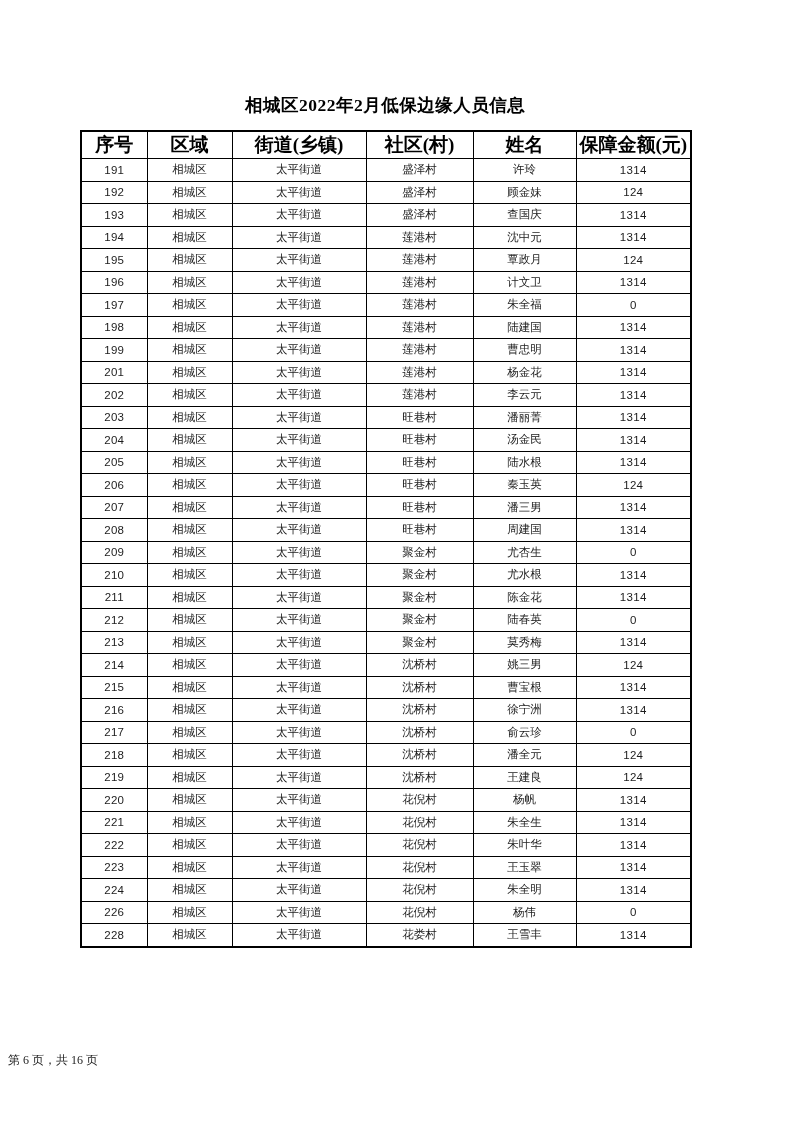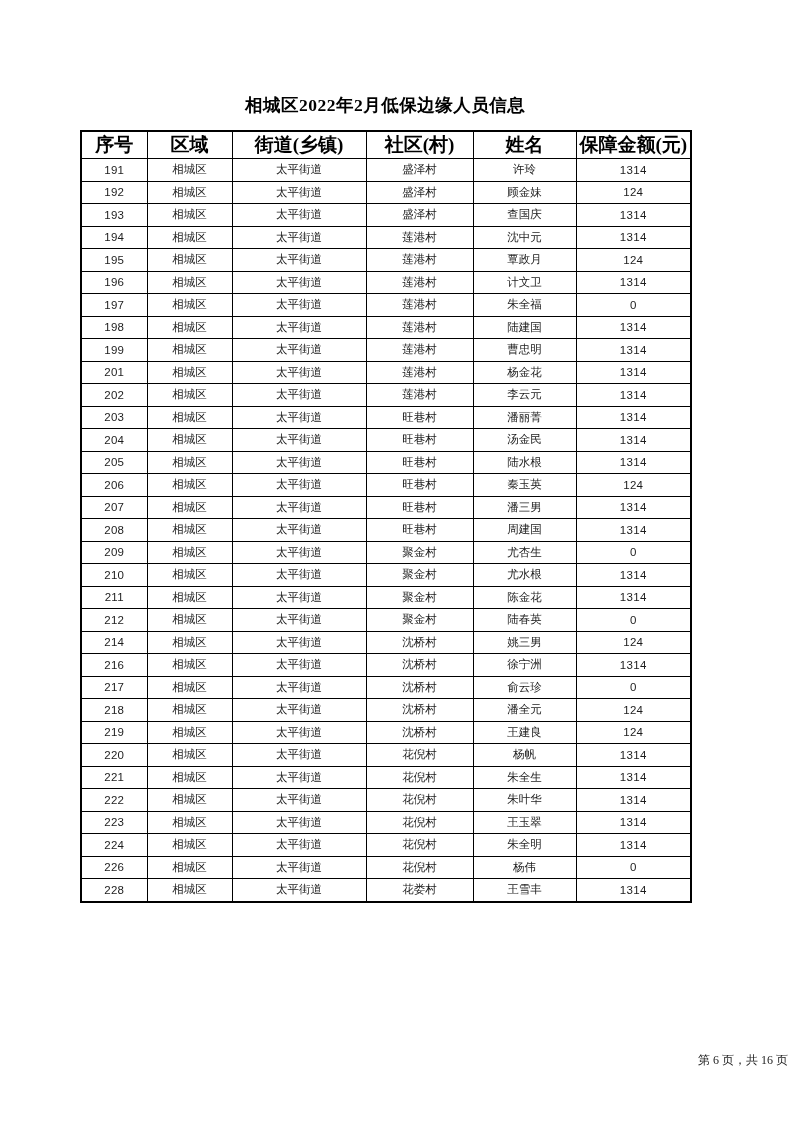--- a/index.html
+++ b/index.html
@@ -61,21 +61,21 @@
   }
   table.data-table td.num {
     font-family: "Liberation Sans", "DejaVu Sans", sans-serif;
     letter-spacing: 0.3px;
   }
   .footer {
     position: absolute;
     top: 1052px;
     left: 0;
     width: 780px;
-    text-align: right;
+    text-align: left;
     font-size: 12px;
     color: #1c1c1c;
     font-family: "Liberation Serif", "DejaVu Serif", serif;
   }
 </style>
 </head>
 <body>
 
 <div class="page">
 
@@ -263,26 +263,42 @@
         </tr>
         <tr>
           <td class="num">212</td>
           <td>相城区</td>
           <td>太平街道</td>
           <td>聚金村</td>
           <td>陆春英</td>
           <td class="num">0</td>
         </tr>
         <tr>
+          <td class="num">213</td>
+          <td>相城区</td>
+          <td>太平街道</td>
+          <td>聚金村</td>
+          <td>莫秀梅</td>
+          <td class="num">1314</td>
+        </tr>
+        <tr>
           <td class="num">214</td>
           <td>相城区</td>
           <td>太平街道</td>
           <td>沈桥村</td>
           <td>姚三男</td>
           <td class="num">124</td>
+        </tr>
+        <tr>
+          <td class="num">215</td>
+          <td>相城区</td>
+          <td>太平街道</td>
+          <td>沈桥村</td>
+          <td>曹宝根</td>
+          <td class="num">1314</td>
         </tr>
         <tr>
           <td class="num">216</td>
           <td>相城区</td>
           <td>太平街道</td>
           <td>沈桥村</td>
           <td>徐宁洲</td>
           <td class="num">1314</td>
         </tr>
         <tr>

